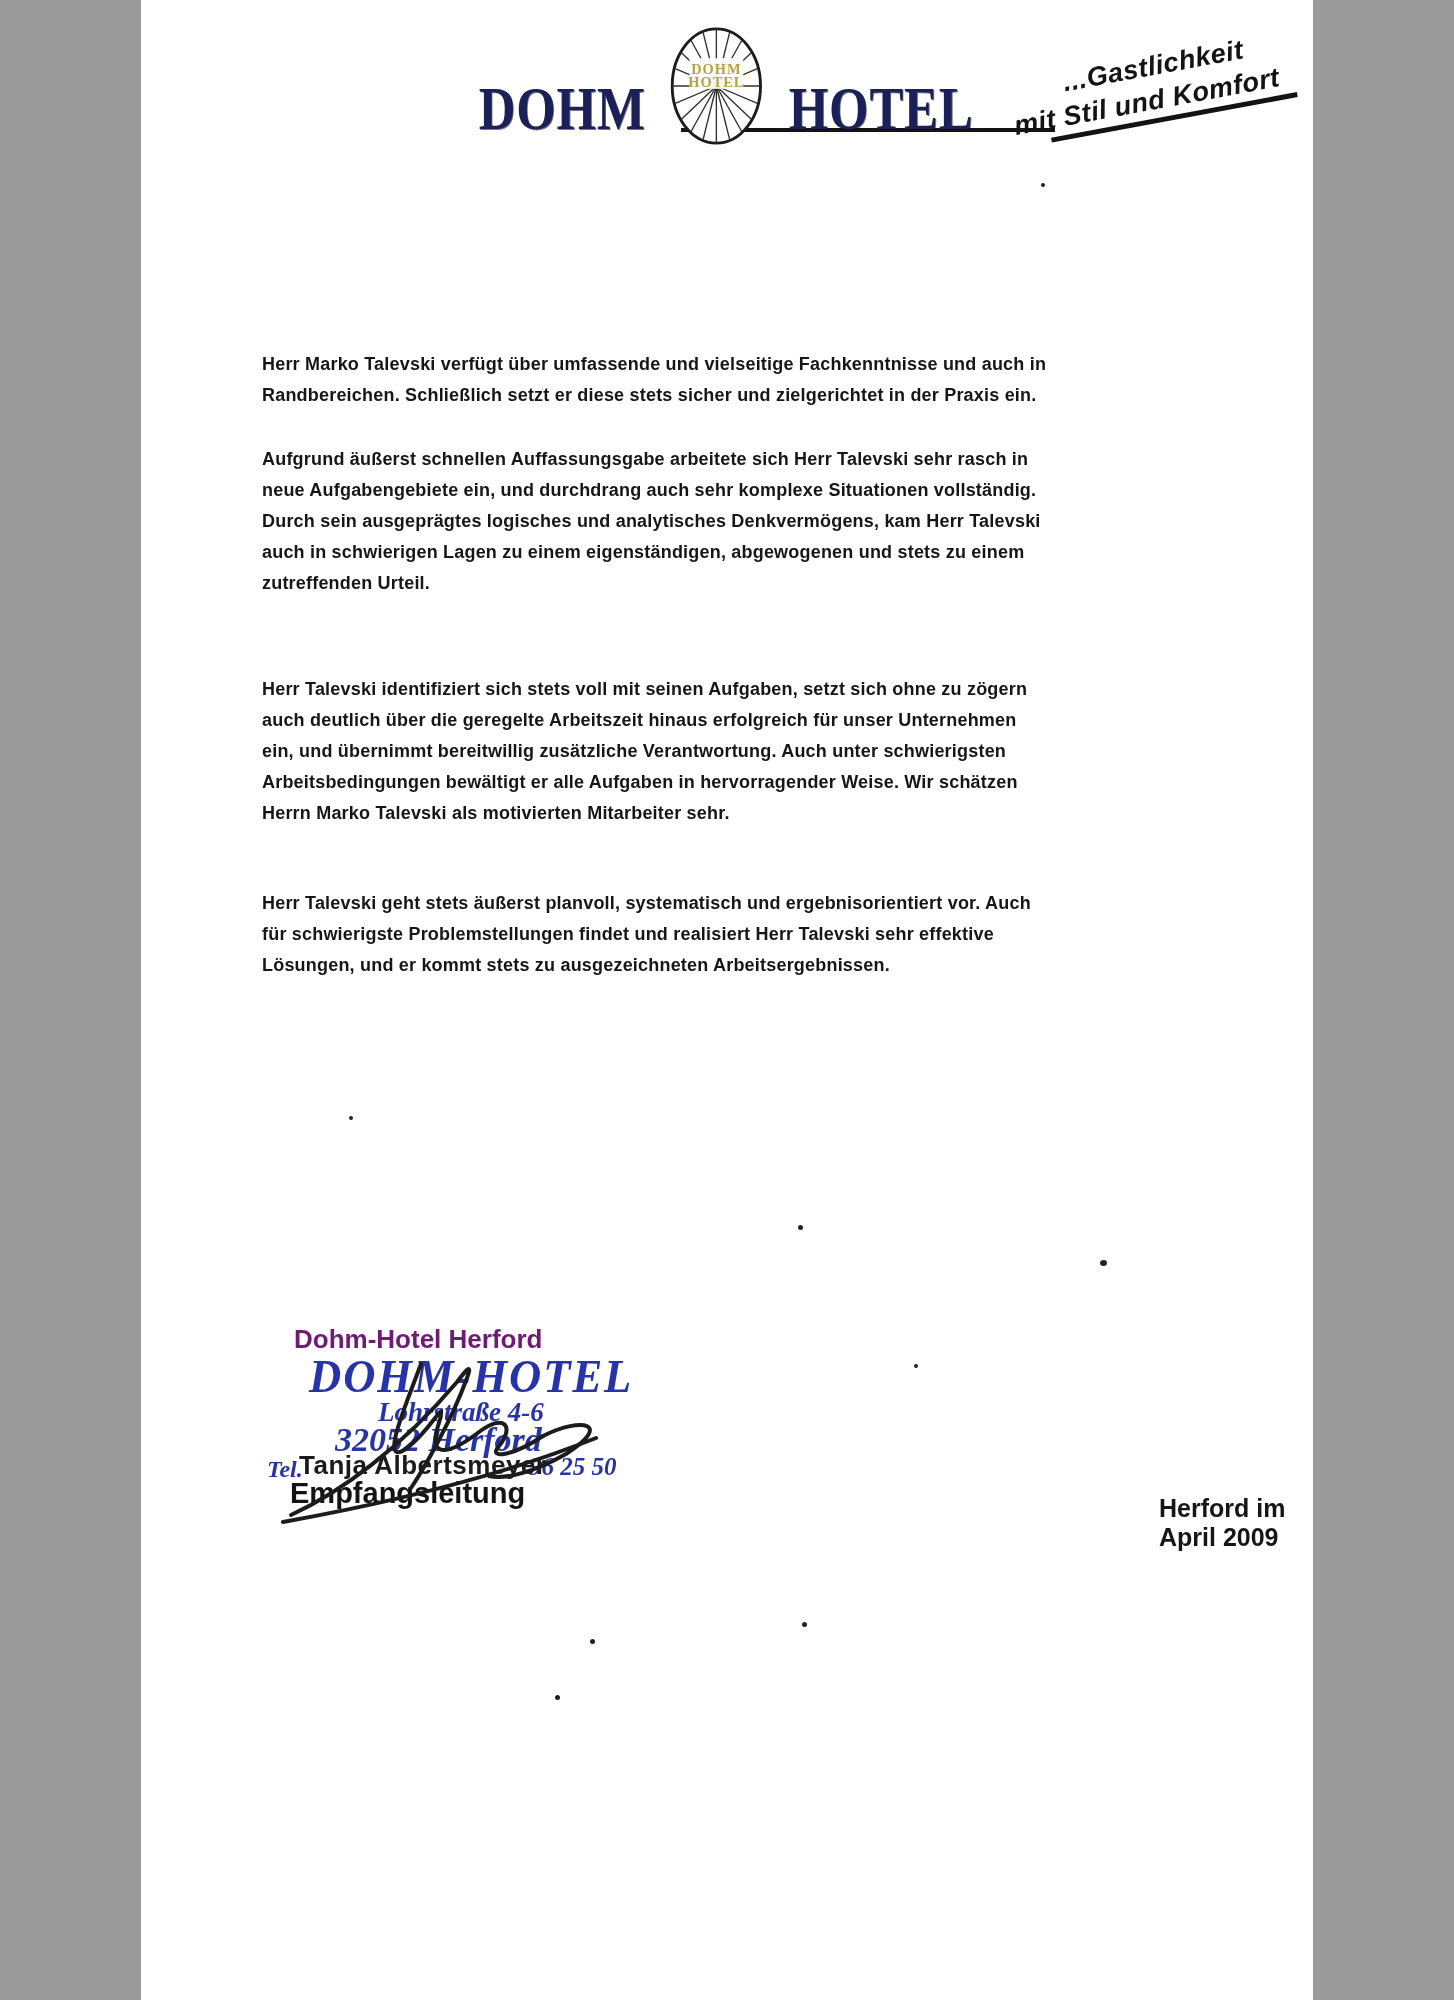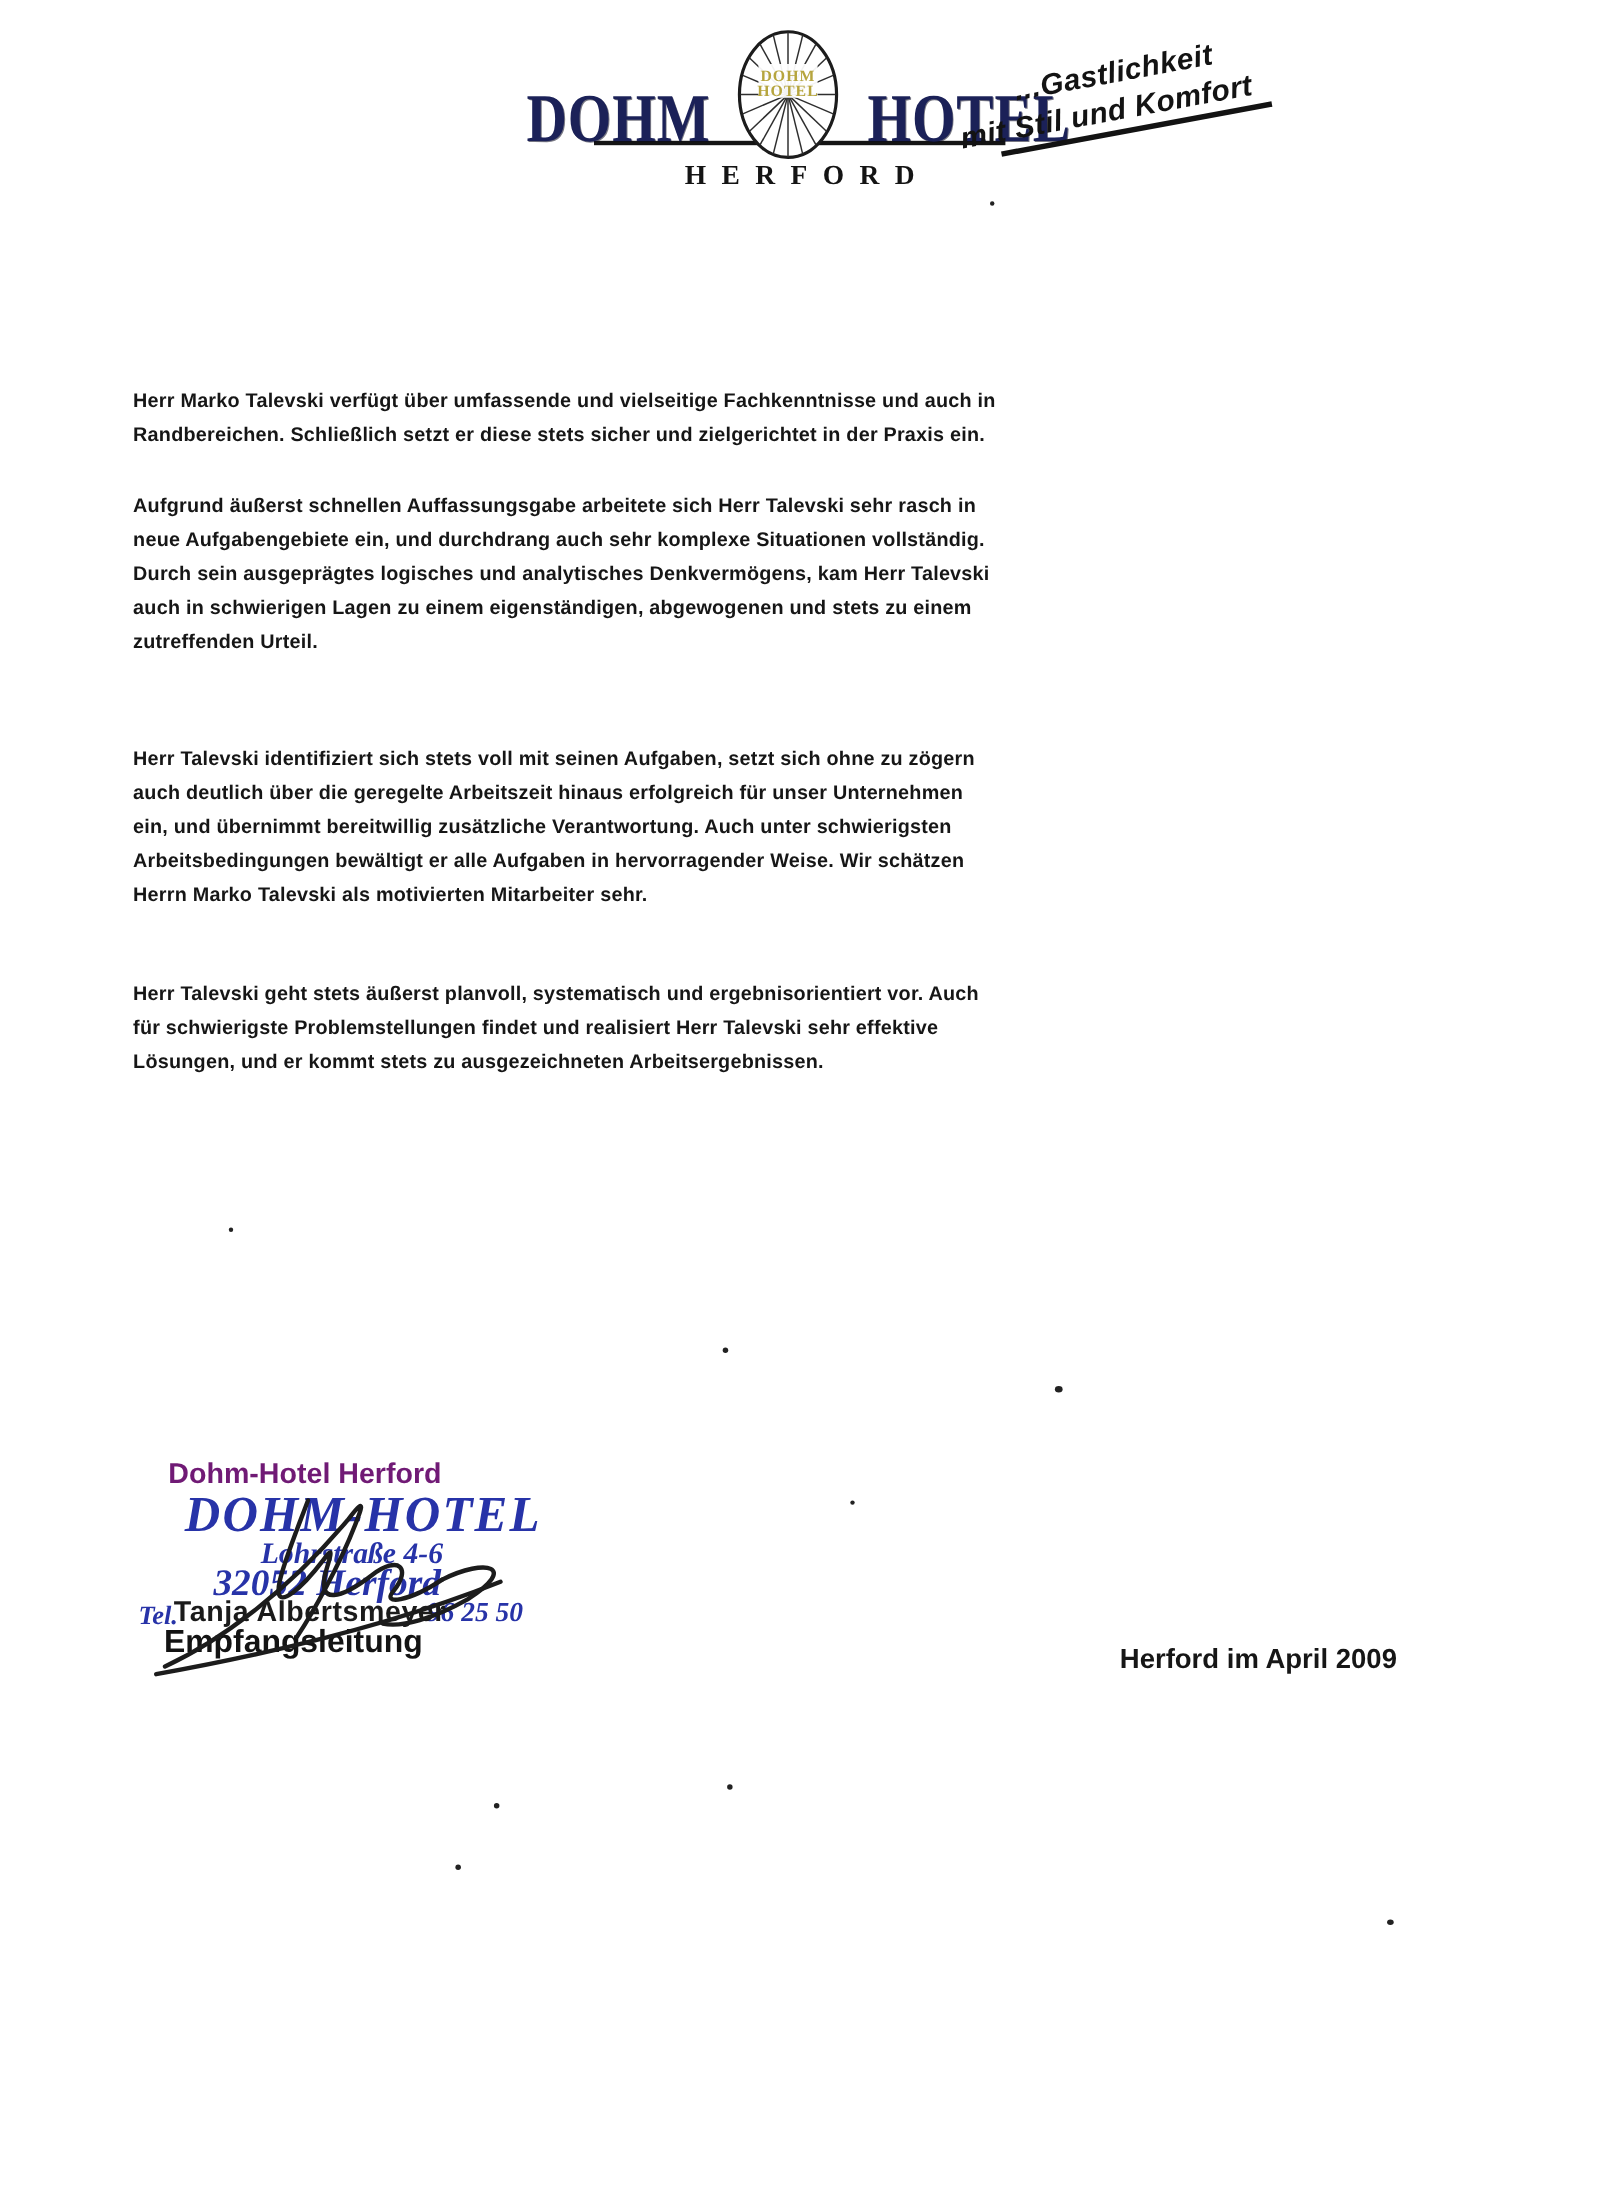--- a/index.html
+++ b/index.html
@@ -1,18 +1,18 @@
 <!DOCTYPE html>
 <html><head>
 <meta charset="utf-8">
 <style>
   html,body{margin:0;padding:0;background:#9a9a9a;}
   .page{
     position:relative;
-    width:1454px;height:2000px;
+    width:1172px;height:2000px;
     margin:0 auto;
     background:#ffffff;
     font-family:"Liberation Sans", sans-serif;
     color:#181818;
     overflow:hidden;
   }
   
   .logo-row{
     position:absolute;left:50%;top:18px;transform:translateX(-50%);
     display:flex;align-items:flex-end;gap:4px;height:120px;z-index:2;
@@ -114,21 +114,20 @@
           <line x1="50" y1="63" x2="92.8" y2="44.8"></line>
       </g>
       <rect x="22" y="34" width="56" height="32" fill="#ffffff" opacity="0.94"></rect>
       <text x="50" y="50" text-anchor="middle" font-family="Liberation Serif, serif" font-size="15" font-weight="bold" fill="#b6a53e" letter-spacing="1">DOHM</text>
       <text x="50" y="64" text-anchor="middle" font-family="Liberation Serif, serif" font-size="15" font-weight="bold" fill="#b6a53e" letter-spacing="1">HOTEL</text>
     </svg>
 
     <span class="logo-word">HOTEL</span>
   </div>
 
-  <div class="city-line">HERFORD</div>
 
   <div class="slogan">
     <div class="l1">...Gastlichkeit</div>
     <div class="l2">mit Stil und Komfort</div>
     <div class="slogan-underline"></div>
   </div>
 
 
   <div class="para" style="top:349px;">Herr Marko Talevski verfügt über umfassende und vielseitige Fachkenntnisse und auch in
 Randbereichen. Schließlich setzt er diese stets sicher und zielgerichtet in der Praxis ein.</div>

